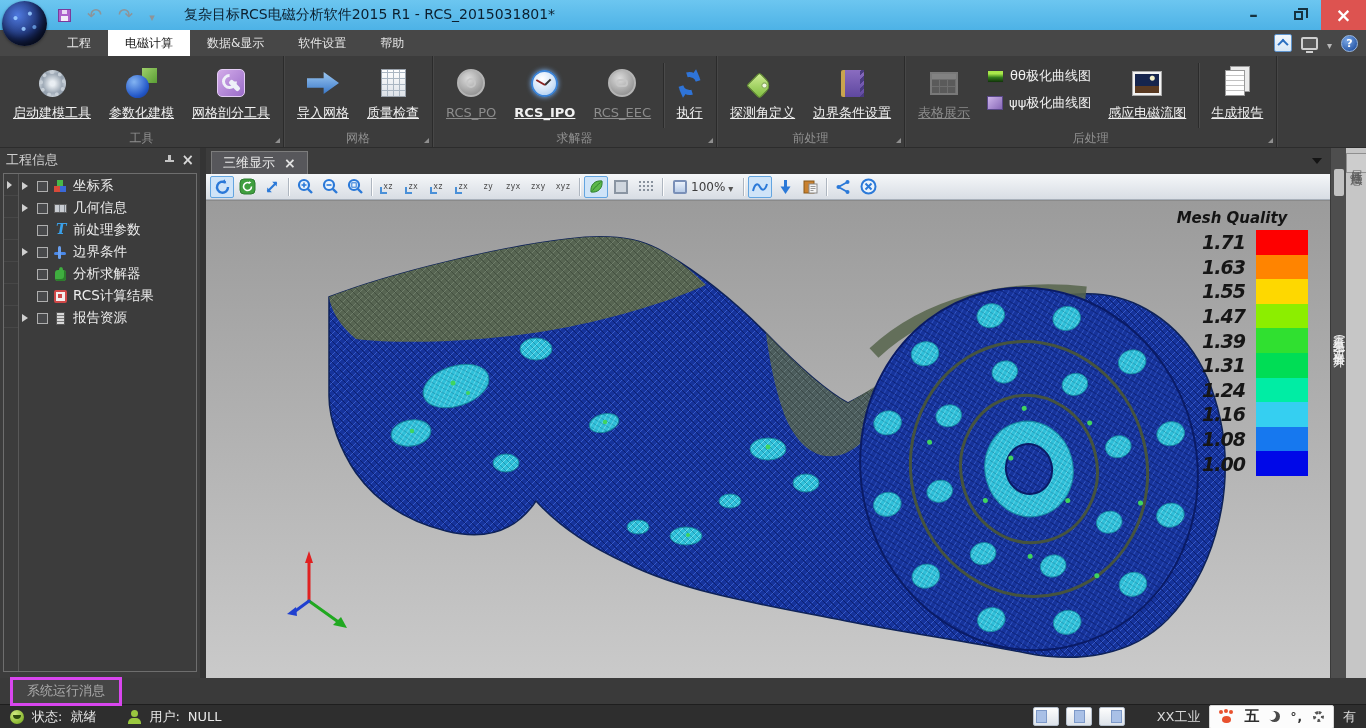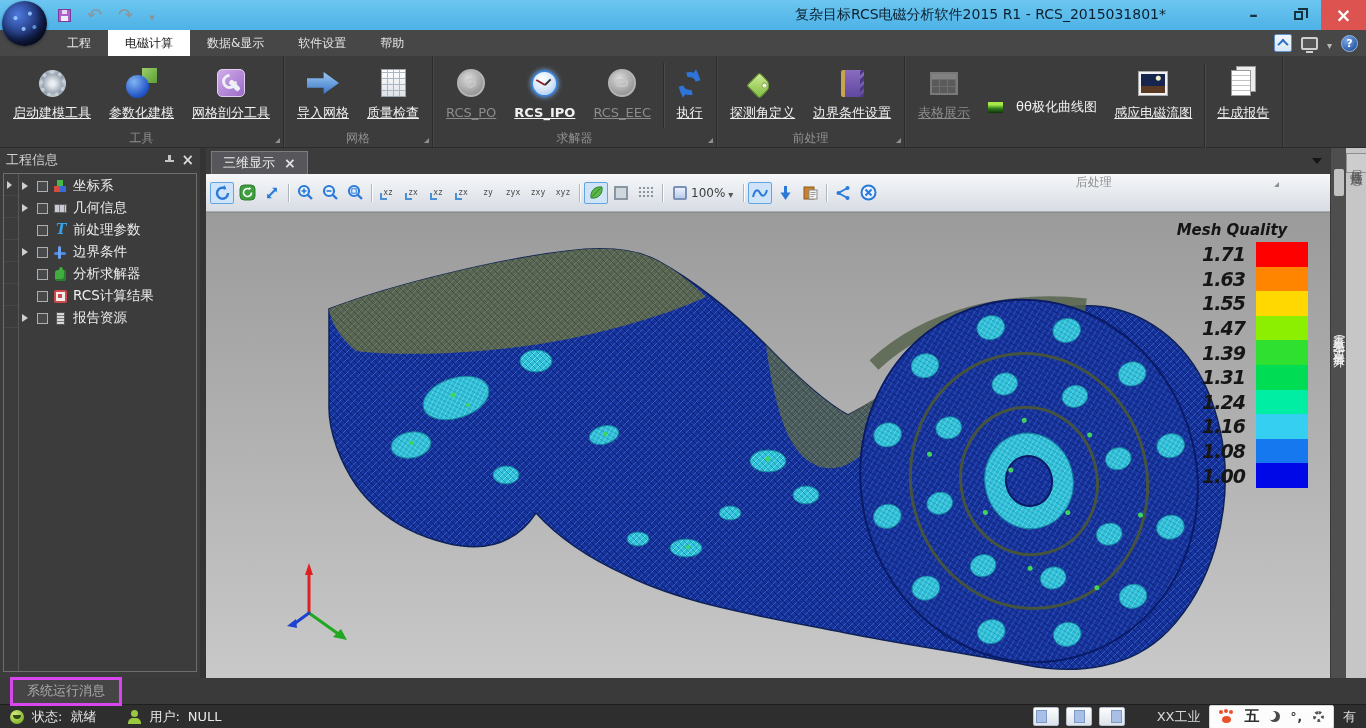--- a/index.html
+++ b/index.html
@@ -17,21 +17,21 @@
                radial-gradient(circle at 72% 58%,rgba(120,180,255,.8) 1.5px,transparent 2.5px),
                radial-gradient(circle at 35% 32%,#4f7ae0 0%,#1b2f6e 55%,#070d26 100%);
     box-shadow:inset -4px -6px 10px rgba(0,0,0,.65),0 1px 3px rgba(0,0,0,.4);}
   .quickbar{display:flex;align-items:center;gap:16px;margin-left:58px;z-index:2;}
   .qb-save{width:13px;height:13px;background:#ad62cc;border:1px solid #7a3a9a;position:relative;}
   .qb-save::before{content:"";position:absolute;left:3px;top:0;width:5px;height:4px;background:#e9d9f4;}
   .qb-save::after{content:"";position:absolute;left:2px;bottom:0;width:7px;height:5px;background:#f2ecf8;}
   .qb-undo::before{content:"↶";color:#8d9499;font-size:18px;line-height:1;}
   .qb-redo::before{content:"↷";color:#8d9499;font-size:18px;line-height:1;}
   .qb-caret::before{content:"▾";color:#8d9499;font-size:11px;}
-  .title-text{position:absolute;left:200px;right:200px;text-align:right;font-size:14px;color:#0c1f2e;}
+  .title-text{position:absolute;left:184px;right:200px;text-align:left;font-size:14px;color:#0c1f2e;}
   .wc{margin-left:auto;display:flex;height:100%;z-index:2;}
   .wc span{width:45px;display:flex;align-items:center;justify-content:center;}
   .wc-min::before{content:"–";font-size:17px;font-weight:bold;color:#16323f;}
   .wc-restore i{position:relative;width:9px;height:9px;border:2px solid #16323f;display:block;}
   .wc-restore i::before{content:"";position:absolute;left:2px;top:-5px;width:8px;height:8px;border:2px solid #16323f;border-left:none;border-bottom:none;}
   .wc-close{background:#dd5350;}
   .wc-close::before{content:"×";font-size:19px;color:#fff;font-weight:bold;}
 
   
   .menurow{height:26px;background:#474747;display:flex;align-items:stretch;padding-left:50px;position:relative;}
@@ -52,21 +52,21 @@
   .rg-body{flex:1;display:flex;align-items:flex-start;padding:5px 4px 0;}
   .rbtn{display:flex;flex-direction:column;align-items:center;gap:5px;padding:2px 9px;margin-top:2px;}
   .rbtn .icbox{height:36px;display:flex;align-items:center;justify-content:center;}
   .rlbl{font-size:13px;color:#f0f0f0;white-space:nowrap;line-height:1.1;text-decoration:underline;}
   .disabled .rlbl{color:#8c8c8c;}
   .rlbl.b{font-weight:bold;}
   .rg-footer{height:17px;display:flex;align-items:center;justify-content:center;font-size:12px;color:#909090;position:relative;}
   .rg-corner{position:absolute;right:3px;bottom:4px;width:0;height:0;border-left:5px solid transparent;border-bottom:5px solid #8f8f8f;}
   .sep-v{width:1px;align-self:stretch;background:#2b2b2b;box-shadow:1px 0 0 #4a4a4a;margin:2px 3px;}
   .rcol{display:flex;flex-direction:column;gap:9px;padding:6px 8px 0;}
-  .rsmall{display:flex;align-items:center;gap:12px;font-size:13px;color:#f0f0f0;white-space:nowrap;margin-top:31px;}
+  .rsmall{display:flex;align-items:center;gap:6px;font-size:13px;color:#f0f0f0;white-space:nowrap;}
 
   
   .i-gear{width:27px;height:27px;border-radius:50%;border:4px dotted #c6ced6;background:radial-gradient(circle,#e9eef3 18%,#96a2af 78%);}
   .i-param{width:32px;height:30px;position:relative;}
   .i-param::before{content:"";position:absolute;right:1px;top:0;width:15px;height:15px;background:linear-gradient(135deg,#9ed06a,#5a9e34);}
   .i-param::after{content:"";position:absolute;left:0;bottom:0;width:23px;height:23px;border-radius:50%;background:radial-gradient(circle at 35% 30%,#83b4f2,#2458c8 65%,#123387);}
   .i-mtool{width:28px;height:28px;border-radius:5px;background:linear-gradient(135deg,#d2abe9,#9a6cc8);border:1px solid #e3ccf4;position:relative;}
   .i-mtool::before{content:"";position:absolute;left:4px;top:4px;width:9px;height:9px;border:3px solid #eef0f8;border-radius:50%;border-top-color:transparent;transform:rotate(45deg);}
   .i-mtool::after{content:"";position:absolute;left:10px;top:13px;width:13px;height:5px;background:#eef0f8;border-radius:2px;transform:rotate(45deg);}
   .i-import{width:32px;height:22px;background:linear-gradient(#9cc8f2,#3a78c8);clip-path:polygon(0 28%,52% 28%,52% 0,100% 50%,52% 100%,52% 72%,0 72%);}
@@ -133,21 +133,21 @@
 
   .gap{width:6px;background:#343434;}
 
   .center{width:1124px;display:flex;flex-direction:column;}
   .tabbar{height:26px;background:#3c3c3c;display:flex;align-items:flex-end;position:relative;}
   .dtab{margin-left:5px;height:23px;display:flex;align-items:center;gap:9px;padding:0 11px;background:#57575b;border:1px solid #7c7c7c;border-bottom:none;color:#eaeaea;font-size:13px;}
   .dtab-close::before{content:"×";color:#e2e2e2;font-size:14px;font-weight:bold;}
   .tab-caret{position:absolute;right:8px;top:10px;width:0;height:0;border:5px solid transparent;border-top:6px solid #141414;}
 
   
-  .tb{height:38px;background:linear-gradient(#f5f7f9,#d8dde4);border-bottom:1px solid #a8b0ba;display:flex;align-items:center;padding:0 4px;gap:1px;}
+  .tb{height:26px;background:linear-gradient(#f5f7f9,#d8dde4);border-bottom:1px solid #a8b0ba;display:flex;align-items:center;padding:0 4px;gap:1px;}
   .tbtn{min-width:24px;height:22px;display:flex;align-items:center;justify-content:center;border:1px solid transparent;border-radius:2px;position:relative;}
   .tbtn.sel{background:#cfe4f8;border-color:#63a5e0;}
   .tsep{width:1px;height:18px;background:#aeb6c0;box-shadow:1px 0 0 #fdfdfd;margin:0 3px;}
   .tbtn.view{font-size:8px;color:#4a4a4a;font-family:"DejaVu Sans Mono","Liberation Mono",monospace;}
   .vmark{position:absolute;left:3px;bottom:3px;width:7px;height:7px;border-left:2px solid #4a90d8;border-bottom:2px solid #4a90d8;}
   .vtxt{position:relative;z-index:1;letter-spacing:0;}
   .zl-box{width:14px;height:14px;border:2px solid #7a90b8;background:linear-gradient(#eaf1fb,#b8cce8);border-radius:2px;margin-right:4px;}
   .zl-txt{font-size:12px;color:#3c3c3c;margin-right:3px;}
   .zl-caret::before{content:"▾";font-size:10px;color:#555;}
   .tbtn.wide{padding:0 5px;justify-content:space-between;}

